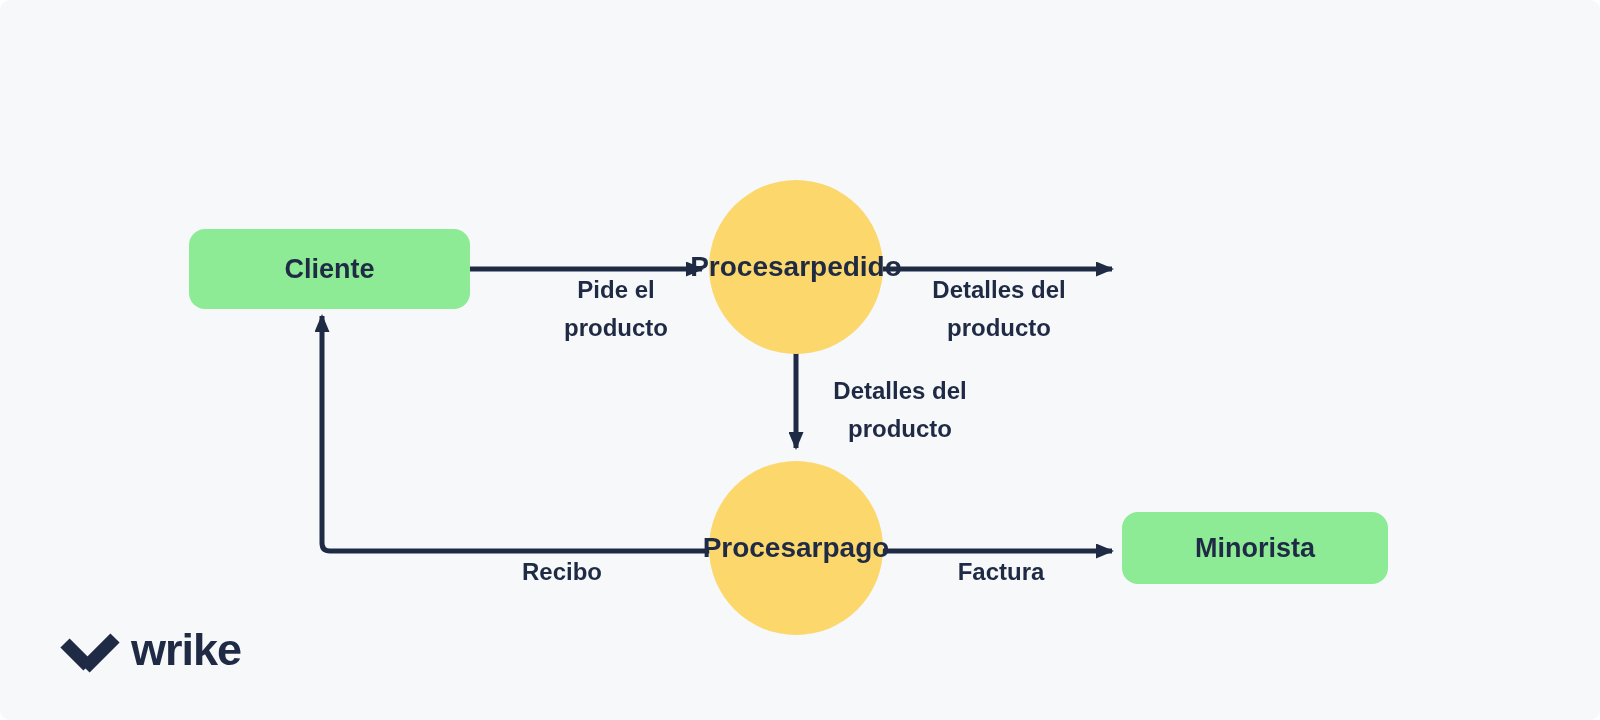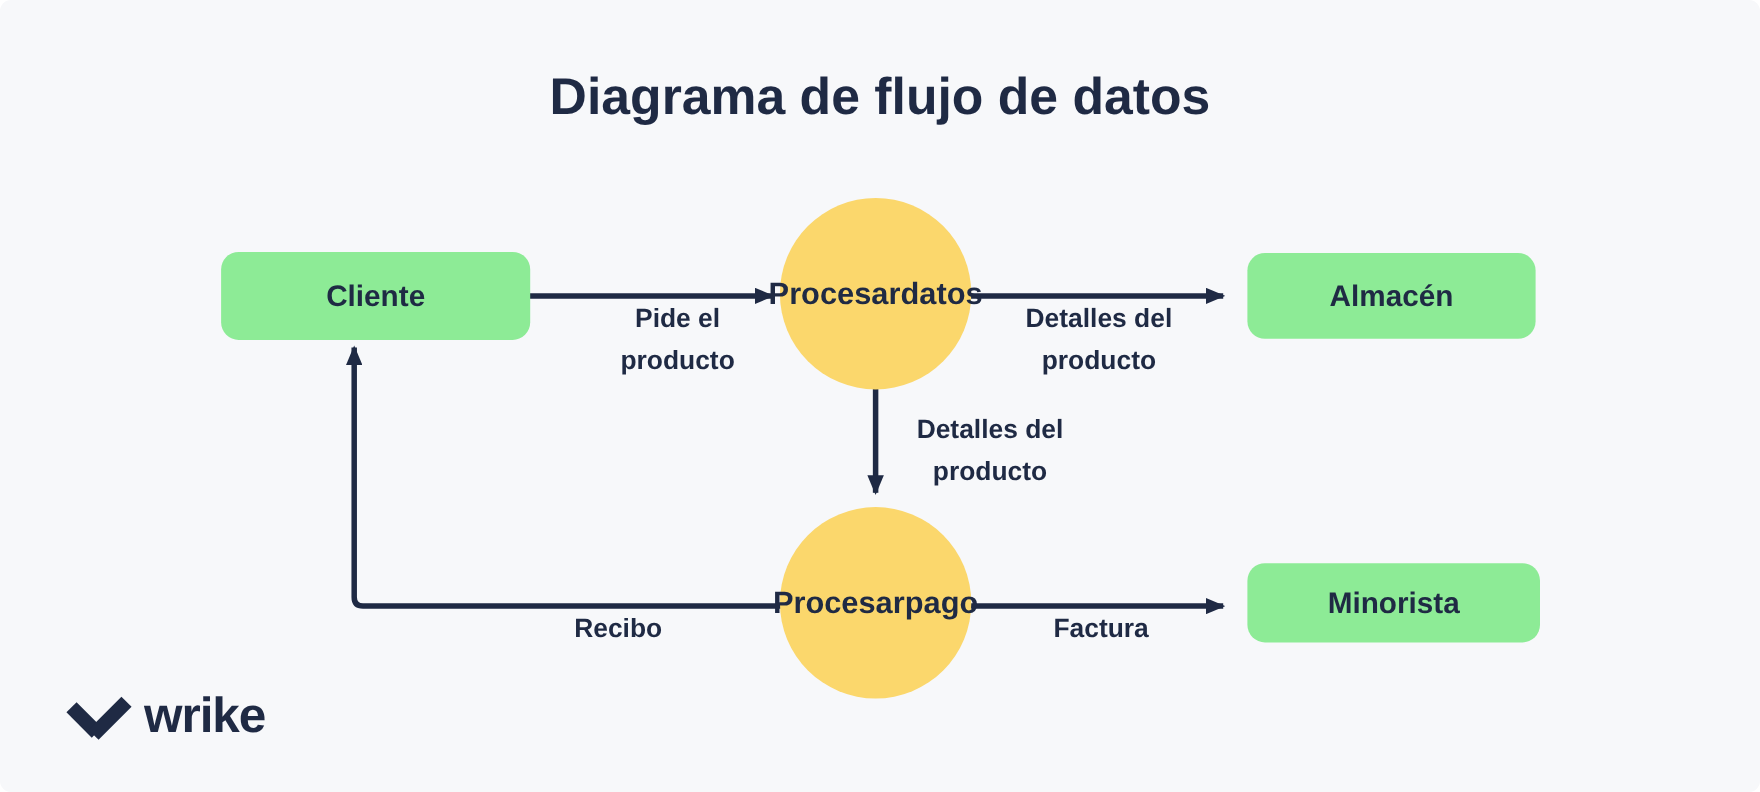--- a/index.html
+++ b/index.html
@@ -27,21 +27,20 @@
   .edges-svg{position:absolute;left:0;top:0;}
   .node{
     position:absolute;
     display:flex;align-items:center;justify-content:center;
     font-weight:700;font-size:27px;
     text-align:center;
   }
   .node.rect{
     background:var(--green);
     border-radius:16px;
-    margin-left:12px;
   }
   .node.circle{
     background:var(--yellow);
     border-radius:50%;
     flex-direction:row;
     font-size:28px;line-height:36px;
   }
   .n-cliente{left:189px;top:229px;width:281px;height:80px;}
   .n-almacen{left:1122px;top:230px;width:262px;height:78px;}
   .n-minorista{left:1122px;top:512px;width:266px;height:72px;}
@@ -69,47 +68,43 @@
     font-size:45px;font-weight:700;letter-spacing:-1px;
     color:var(--ink);
     line-height:56px;
   }
 </style>
 </head>
 <body>
 
 <div class="stage">
 
-  <h1 class="title">Diagrama de flujo de datos</h1>
 
   <svg class="edges-svg" width="1600" height="720" viewBox="0 0 1600 720">
     <defs>
       <marker id="ah" markerUnits="userSpaceOnUse" markerWidth="18" markerHeight="15" refX="16" refY="7.5" orient="auto">
         <path d="M0,0 L18,7.5 L0,15 Z" fill="#1F2A44"></path>
       </marker>
     </defs>
     <path d="M470 269 L702 269" stroke="#1F2A44" stroke-width="5" fill="none" marker-end="url(#ah)"></path>
     <path d="M860 269 L1112 269" stroke="#1F2A44" stroke-width="5" fill="none" marker-end="url(#ah)"></path>
     <path d="M796 350 L796 448" stroke="#1F2A44" stroke-width="5" fill="none" marker-end="url(#ah)"></path>
     <path d="M860 551 L1112 551" stroke="#1F2A44" stroke-width="5" fill="none" marker-end="url(#ah)"></path>
     <path d="M796 551 L330 551 Q322 551 322 543 L322 316" stroke="#1F2A44" stroke-width="5" fill="none" marker-end="url(#ah)"></path>
   </svg>
 
   <div class="node rect n-cliente">
     <span>Cliente</span>
   </div>
 
   <div class="node circle n-pedido">
     <span>Procesar</span>
-    <span>datos</span>
+    <span>pedido</span>
   </div>
 
-  <div class="node rect n-almacen">
-    <span>Almacén</span>
-  </div>
 
   <div class="node circle n-pago">
     <span>Procesar</span>
     <span>pago</span>
   </div>
 
   <div class="node rect n-minorista">
     <span>Minorista</span>
   </div>
 

